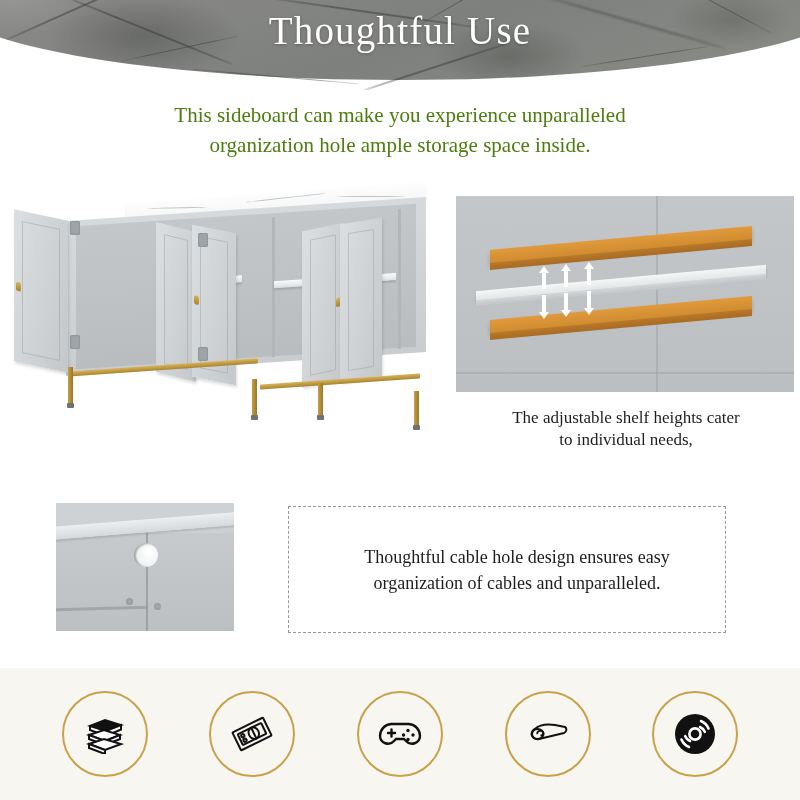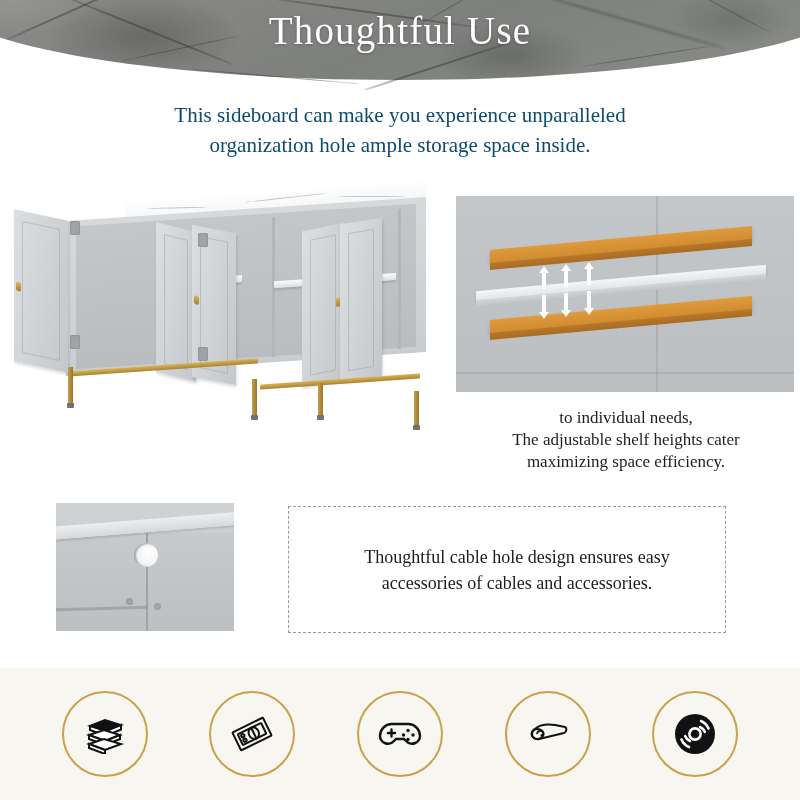--- a/index.html
+++ b/index.html
@@ -36,21 +36,21 @@
 
   .banner-title{
     position:absolute;left:0;top:8px;width:800px;text-align:center;
     color:#ffffff;font-size:39px;letter-spacing:1.2px;font-weight:400;
     text-shadow:0 1px 3px rgba(0,0,0,.25);
   }
 
   
   .intro{
     position:absolute;left:100px;top:100px;width:600px;text-align:center;
-    color:#0c4a6e;font-size:21px;line-height:30px;
+    color:#4d7c0f;font-size:21px;line-height:30px;
   }
 
   
   .sideboard{position:absolute;left:6px;top:185px;width:440px;height:260px;}
   .sb-top{
     position:absolute;left:120px;top:8px;width:300px;height:22px;
     background:linear-gradient(180deg,#fdfdfd,#f3f4f5);
     transform:skewY(-4.2deg);
     box-shadow:0 2px 2px rgba(0,0,0,.10);
     border-radius:1px;
@@ -304,39 +304,38 @@
         <span class="stem"></span>
         <span class="head"></span>
       </div>
     <div class="arrow down a6">
         <span class="stem"></span>
         <span class="head"></span>
       </div>
   </div>
 
   <div class="shelfcap">
+    <div>The adjustable shelf heights cater</div>
     <div>to individual needs,</div>
-    <div>The adjustable shelf heights cater</div>
-    <div>maximizing space efficiency.</div>
   </div>
 
   <div class="cablephoto">
     <div class="cp-back"></div>
     <div class="cp-seam"></div>
     <div class="cp-base"></div>
     <div class="cp-top"></div>
     <div class="cp-hole"></div>
     <span class="cp-screw s1"></span>
     <span class="cp-screw s2"></span>
   </div>
 
   <div class="dashbox">
     <div class="dashtext">
       <div>Thoughtful cable hole design ensures easy</div>
-      <div>accessories of cables and accessories.</div>
+      <div>organization of cables and unparalleled.</div>
     </div>
   </div>
 
   <div class="footer">
 
     <div class="iconcircle">
       <span>
         <svg width="44" height="40" viewBox="0 0 44 40">
           <g fill="none" stroke="#111" stroke-width="2">
             <path d="M7 12 L22 6 L38 11 L23 17 Z" fill="#111"></path>

